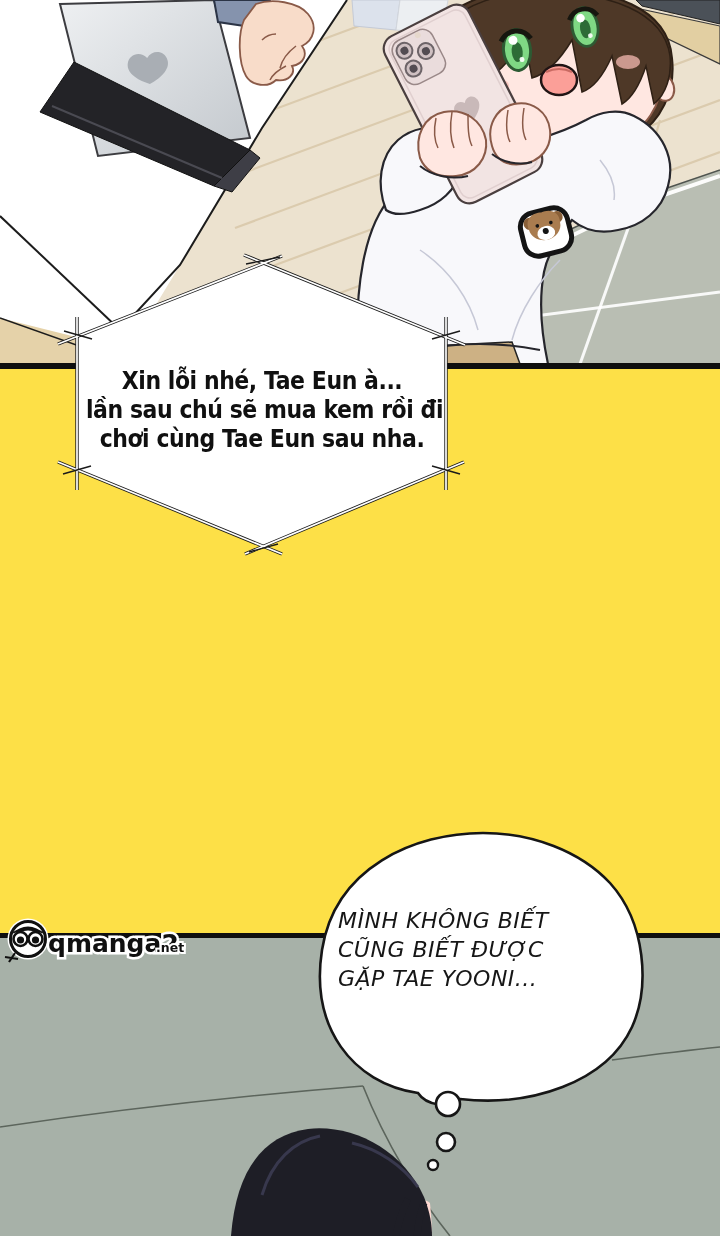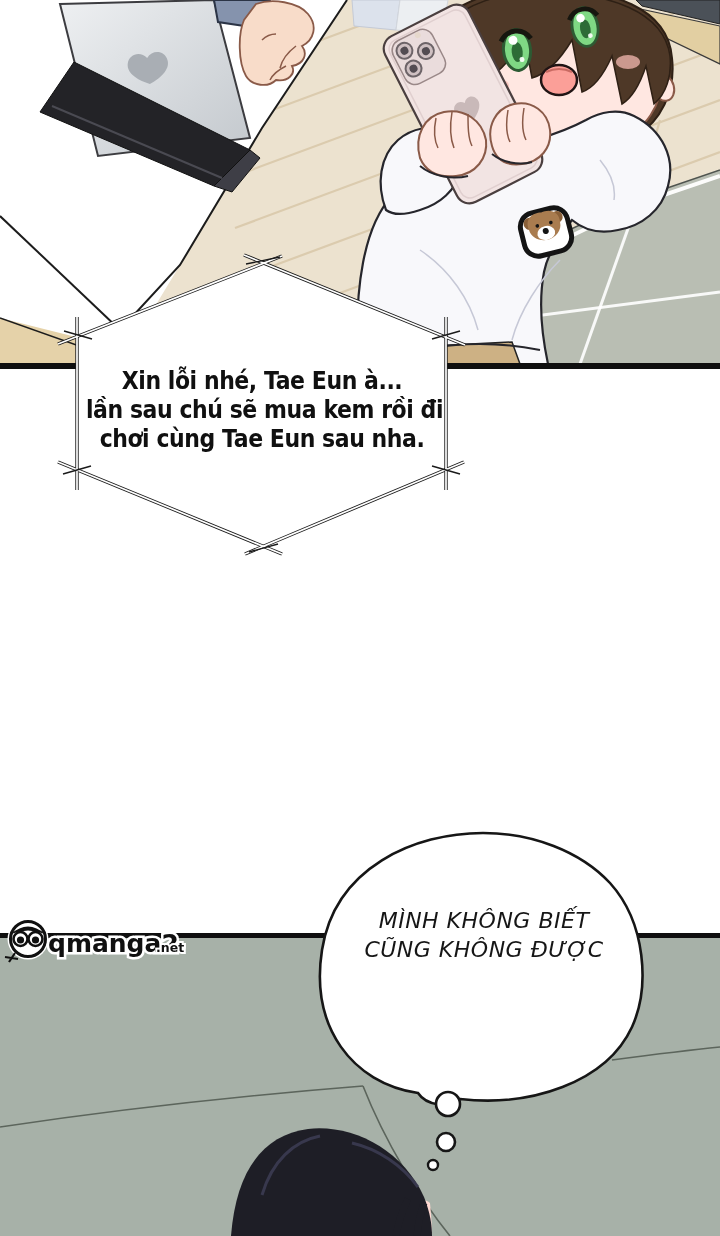--- a/index.html
+++ b/index.html
@@ -4,35 +4,35 @@
 <style>
   :root{
     --panel_border:#0f0f0f; --couch:#a7b1a8; --floor_wood:#ece2cf; --plank_line:#dbcbae;
     --tile_mat:#b9beb3; --tile_line:#ffffff; --desk_wood:#e5d2a9; --wall_wood:#e2cfa2;
     --wall_dark:#4b5158; --stand_black:#232327; --sleeve_blue:#8593ad; --skin:#f8dcc9;
     --child_skin:#ffe7e1; --hair_brown:#4e3827; --hair_black:#1e1e26; --eye_green:#7fd884;
     --phone_pink:#f2e4e3; --patch_brown:#a97c4f; --blush_pink:#f6b9b1; --mouth_pink:#fb9f98;
     --sweatshirt:#f8f8fb; --pants_tan:#cdb184; --seam_green:#5c655c; --ink:#161616;
   }
   html,body{margin:0;padding:0;background:#e9e9e9;}
-  .page{position:relative;width:720px;height:1236px;background:#ffffff;overflow:hidden;
+  .page{position:relative;width:720px;height:1236px;background:#fde047;overflow:hidden;
         font-family:"DejaVu Sans",sans-serif;}
   .panel-top{position:absolute;left:0;top:0;z-index:1;}
   .panel-top-border{position:absolute;left:0;top:363px;width:720px;height:6px;
         background:var(--panel_border);z-index:2;}
   .hex-bubble-svg{position:absolute;left:0;top:240px;z-index:3;}
   .hex-text{position:absolute;left:62px;top:366px;width:400px;z-index:4;text-align:center;
         font-weight:bold;font-size:25px;line-height:29px;color:#101010;white-space:nowrap;
         transform:scaleX(.88);transform-origin:center;letter-spacing:-0.5px;}
   .panel-bottom{position:absolute;left:0;top:937px;width:720px;height:299px;
         background:var(--couch);z-index:1;}
   .panel-bottom-border{position:absolute;left:0;top:933px;width:720px;height:5px;
         background:var(--panel_border);z-index:2;}
   .thought-bubble-svg{position:absolute;left:300px;top:815px;z-index:4;}
-  .thought-text{position:absolute;left:338px;top:906px;width:292px;z-index:5;text-align:center;
+  .thought-text{position:absolute;left:338px;top:906px;width:292px;z-index:5;text-align:left;
         font-style:italic;font-size:22px;line-height:29px;color:var(--ink);
         letter-spacing:.5px;white-space:nowrap;}
   .watermark{position:absolute;left:4px;top:912px;z-index:6;}
 </style>
 </head>
 <body>
 
 <div class="page">
 
   <svg class="panel-top" width="720" height="364" viewBox="0 0 720 364">
@@ -242,21 +242,22 @@
 
   <svg class="thought-bubble-svg" width="370" height="421" viewBox="0 0 370 421">
     <path d="M 183,18 C 115,18 35,52 22,135 C 10,212 52,268 118,278 C 126,290 148,294 160,284
              C 230,292 306,268 332,212 C 350,172 346,108 310,68 C 280,36 232,18 183,18 Z" fill="#ffffff" stroke="#161616" stroke-width="2.6"></path>
     <circle cx="148" cy="289" r="12" fill="#ffffff" stroke="#161616" stroke-width="2.6"></circle>
     <circle cx="146" cy="327" r="9" fill="#ffffff" stroke="#161616" stroke-width="2.6"></circle>
     <circle cx="133" cy="350" r="5" fill="#ffffff" stroke="#161616" stroke-width="2.4"></circle>
   </svg>
   <div class="thought-text">
     <div>MÌNH KHÔNG BIẾT</div>
-    <div>CŨNG KHÔNG ĐƯỢC</div>
+    <div>CŨNG BIẾT ĐƯỢC</div>
+    <div>GẶP TAE YOONI...</div>
   </div>
 
   <svg class="watermark" width="190" height="56" viewBox="0 0 190 56">
     <g>
       <circle cx="24" cy="27" r="20.5" fill="#ffffff"></circle>
       <circle cx="24" cy="27" r="17.5" fill="#ffffff" stroke="#101010" stroke-width="3"></circle>
       <path d="M 7,22 Q 24,7 41,22 Q 24,15 7,22 Z" fill="#101010"></path>
       <circle cx="16.5" cy="27" r="7" fill="#fff" stroke="#101010" stroke-width="2.6"></circle>
       <circle cx="31.5" cy="27" r="7" fill="#fff" stroke="#101010" stroke-width="2.6"></circle>
       <circle cx="16.5" cy="28" r="3.6" fill="#101010"></circle>

